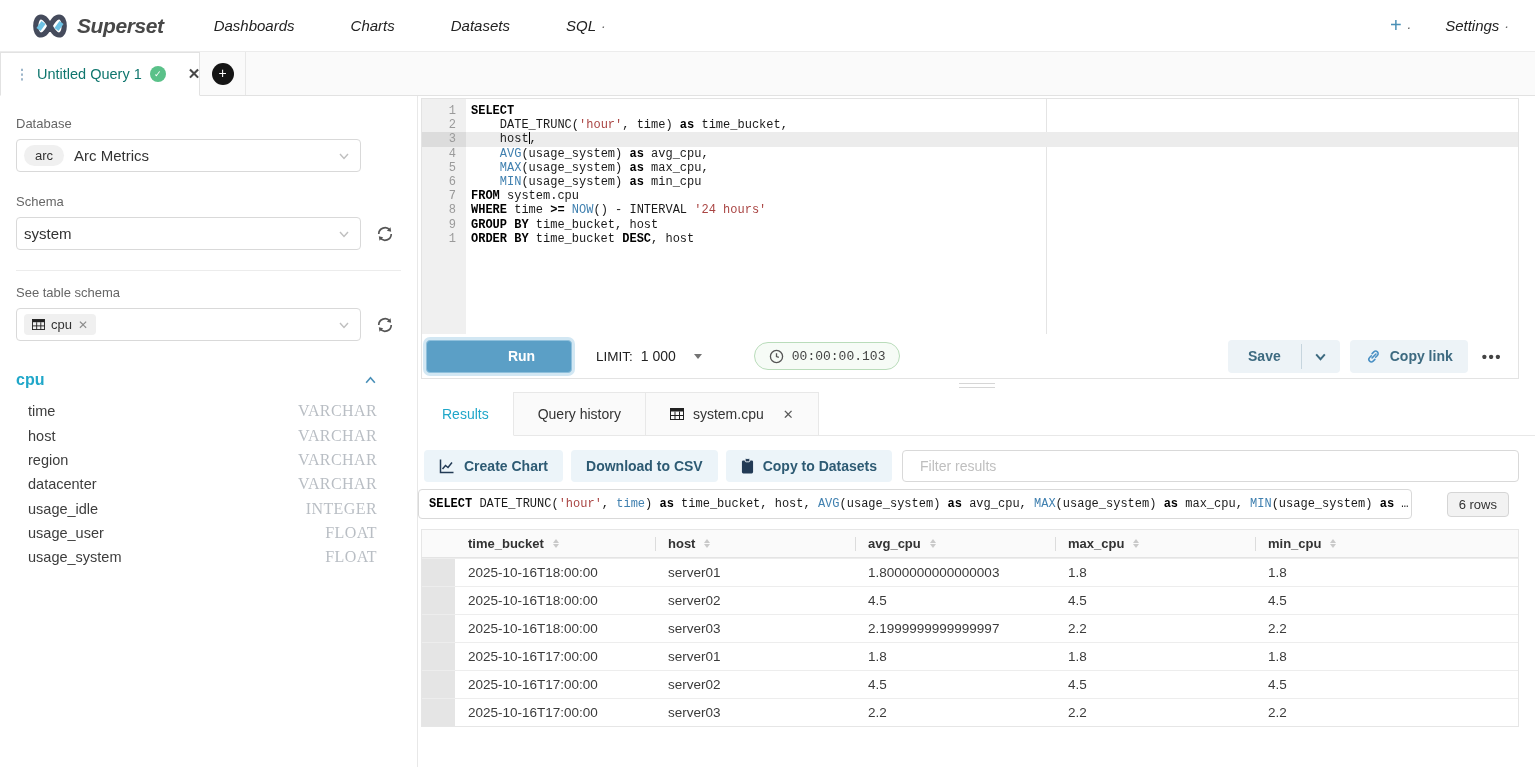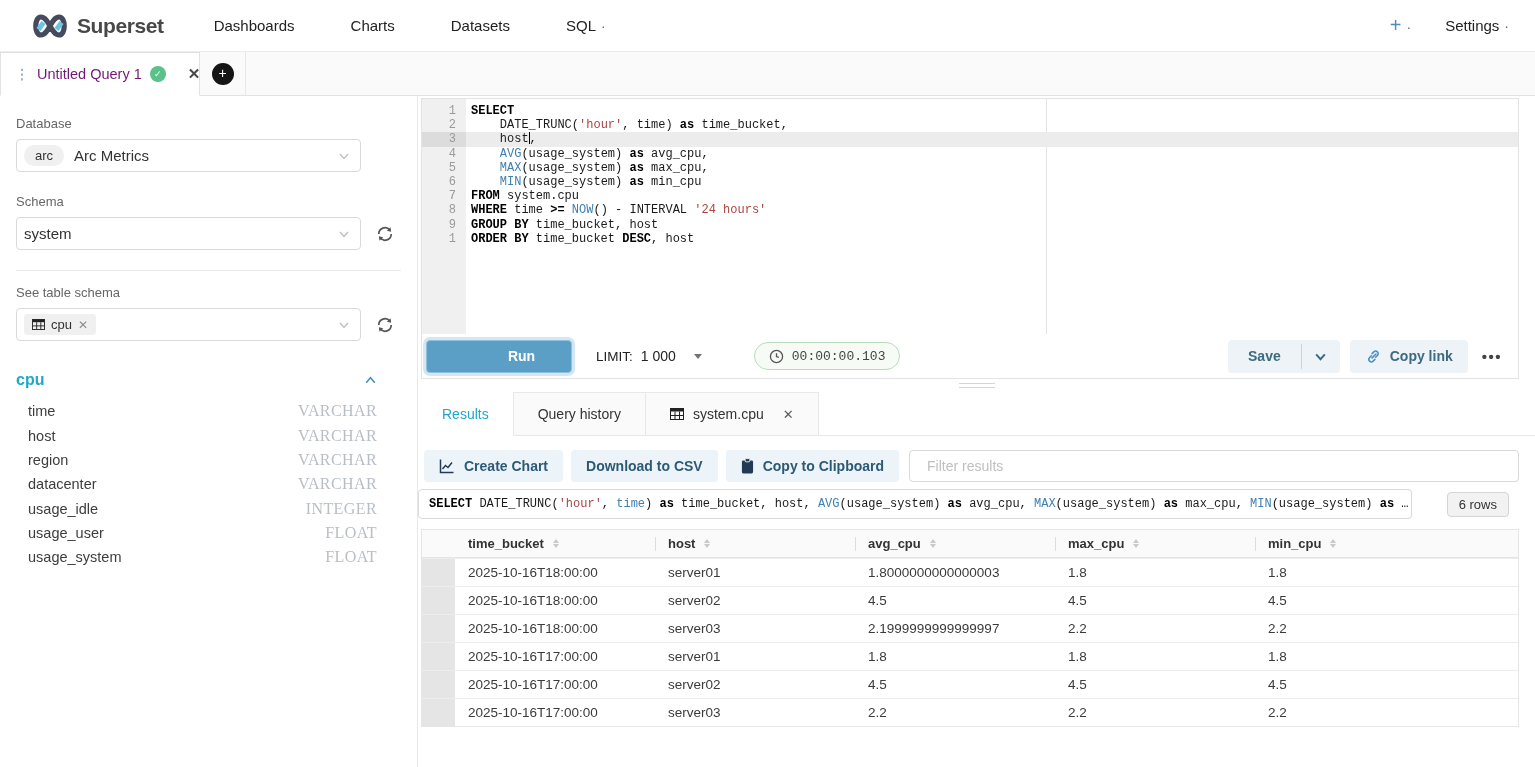--- a/index.html
+++ b/index.html
@@ -1,35 +1,35 @@
 <!DOCTYPE html>
 <html><head>
 <meta charset="utf-8">
 <style>
   * { box-sizing: border-box; margin: 0; padding: 0; }
   html,body { width:1535px; height:767px; overflow:hidden; }
   body { font-family:"Liberation Sans",sans-serif; background:#fff; color:#333; font-size:14px; }
   .app { width:1535px; height:767px; display:flex; flex-direction:column; }
 
   
-  .navbar { height:52px; flex:0 0 52px; display:flex; padding:0 26px 0 30px; border-bottom:1px solid #ececec; background:#fff; }
+  .navbar { height:52px; flex:0 0 52px; display:flex; padding:0 26px 0 30px; border-bottom:1px solid #ececec; background:#fff;font-style:italic; }
   .brand { display:flex; align-items:center; gap:7px; }
   .brand-name { font-size:21px; font-weight:700; color:#484848; letter-spacing:-0.4px; }
   .nav-items { display:flex; align-items:center; margin-left:28px; gap:12px; }
   .nav-item { padding:0 22px; font-size:15px; color:#222; cursor:pointer; white-space:nowrap; }
   .nav-caret { color:#666; margin-left:5px; font-size:14px; }
   .nav-right { margin-left:auto; display:flex; align-items:center; gap:34px; }
   .nav-plus { color:#4a90b6; font-size:20px; font-weight:400; }
   .nav-settings { font-size:15px; color:#222; }
 
   
   .qtabbar { height:44px; flex:0 0 44px; background:#fafafa; border-bottom:1px solid #e2e2e2; display:flex; align-items:stretch; }
   .qtab { width:200px; background:#fff; border:1px solid #e2e2e2; border-top-width:1px; border-bottom:1px solid #fff; margin-bottom:-1px; display:flex; align-items:center; padding:0 14px; gap:8px; }
   .qtab-grip { color:#9db6ca; font-size:14px; font-weight:700; letter-spacing:0; }
-  .qtab-title { color:#701a75; font-size:14.5px; white-space:nowrap; }
+  .qtab-title { color:#0f766e; font-size:14.5px; white-space:nowrap; }
   .qtab-check { width:16px; height:16px; border-radius:50%; background:#5ac189; color:#fff; font-size:9px; display:flex; align-items:center; justify-content:center; flex:0 0 16px; }
   .qtab-close { margin-left:14px; color:#484848; font-size:15px; font-weight:600; cursor:pointer; }
   .qtab-addcell { width:46px; display:flex; align-items:center; justify-content:center; border-right:1px solid #e8e8e8; }
   .qtab-add { width:22px; height:22px; border-radius:50%; background:#151515; color:#fff; font-size:14px; line-height:20px; text-align:center; cursor:pointer; }
 
   
   .content { flex:1; display:flex; min-height:0; }
 
   
   .sidebar { width:418px; flex:0 0 418px; border-right:1px solid #e8e8e8; padding:14px 16px 0 16px; background:#fff; }
@@ -374,21 +374,21 @@
         <div class="act-btn">
           <span>Download to CSV</span>
         </div>
         <div class="act-btn">
           <span>
             <svg width="13" height="16" viewBox="0 0 14 17">
                 <rect x="1" y="2.5" width="12" height="14" rx="1.5" fill="#223a55"></rect>
                 <rect x="4.5" y="0.5" width="5" height="3.5" rx="1" fill="#223a55" stroke="#ecf4f9"></rect>
               </svg>
           </span>
-          <span>Copy to Clipboard</span>
+          <span>Copy to Datasets</span>
         </div>
         <input class="filter-input" placeholder="Filter results" style="">
       </div>
 
       <div class="preview-row">
         <div class="sql-pill" id="preview-sql"><span class="seg-kw">SELECT</span><span class="seg-p"> DATE_TRUNC(</span><span class="seg-str">'hour'</span><span class="seg-p">, </span><span class="seg-fn">time</span><span class="seg-p">) </span><span class="seg-kw">as</span><span class="seg-p"> time_bucket, host, </span><span class="seg-fn">AVG</span><span class="seg-p">(usage_system) </span><span class="seg-kw">as</span><span class="seg-p"> avg_cpu, </span><span class="seg-fn">MAX</span><span class="seg-p">(usage_system) </span><span class="seg-kw">as</span><span class="seg-p"> max_cpu, </span><span class="seg-fn">MIN</span><span class="seg-p">(usage_system) </span><span class="seg-kw">as</span><span class="seg-p"> …</span></div>
         <div class="rows-badge">6 rows</div>
       </div>
 
       <div class="rtable" id="rtable">

